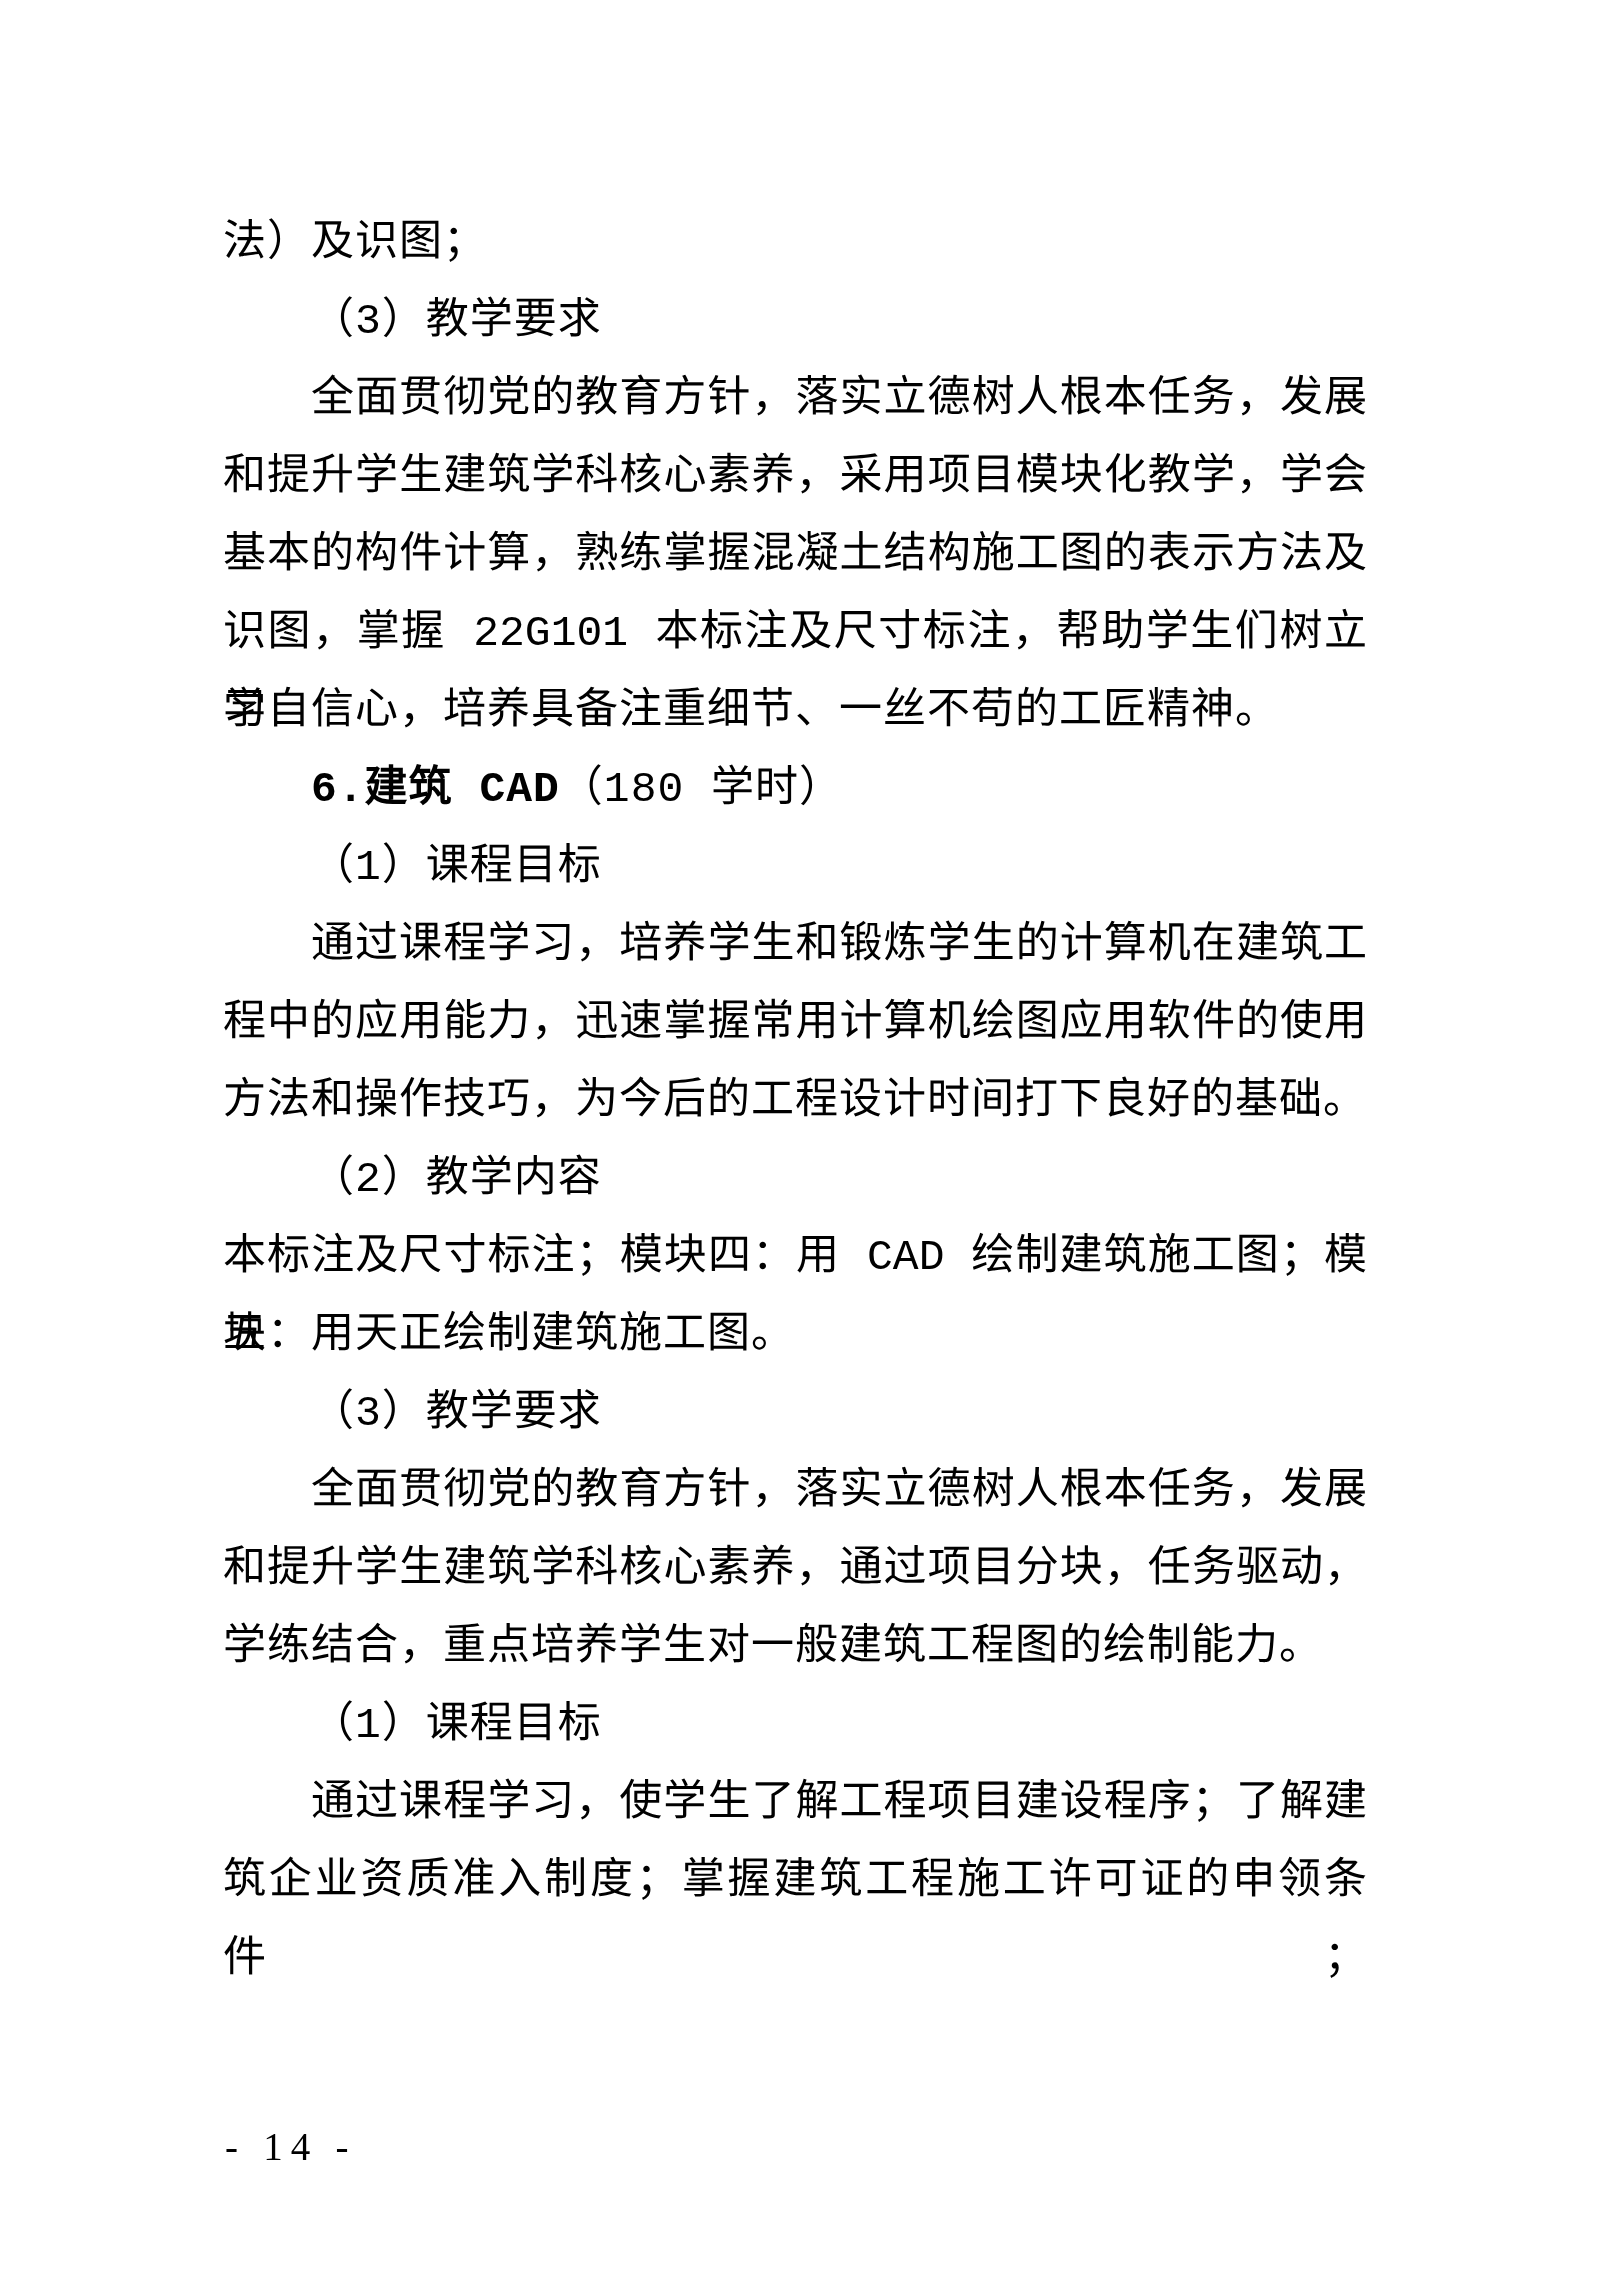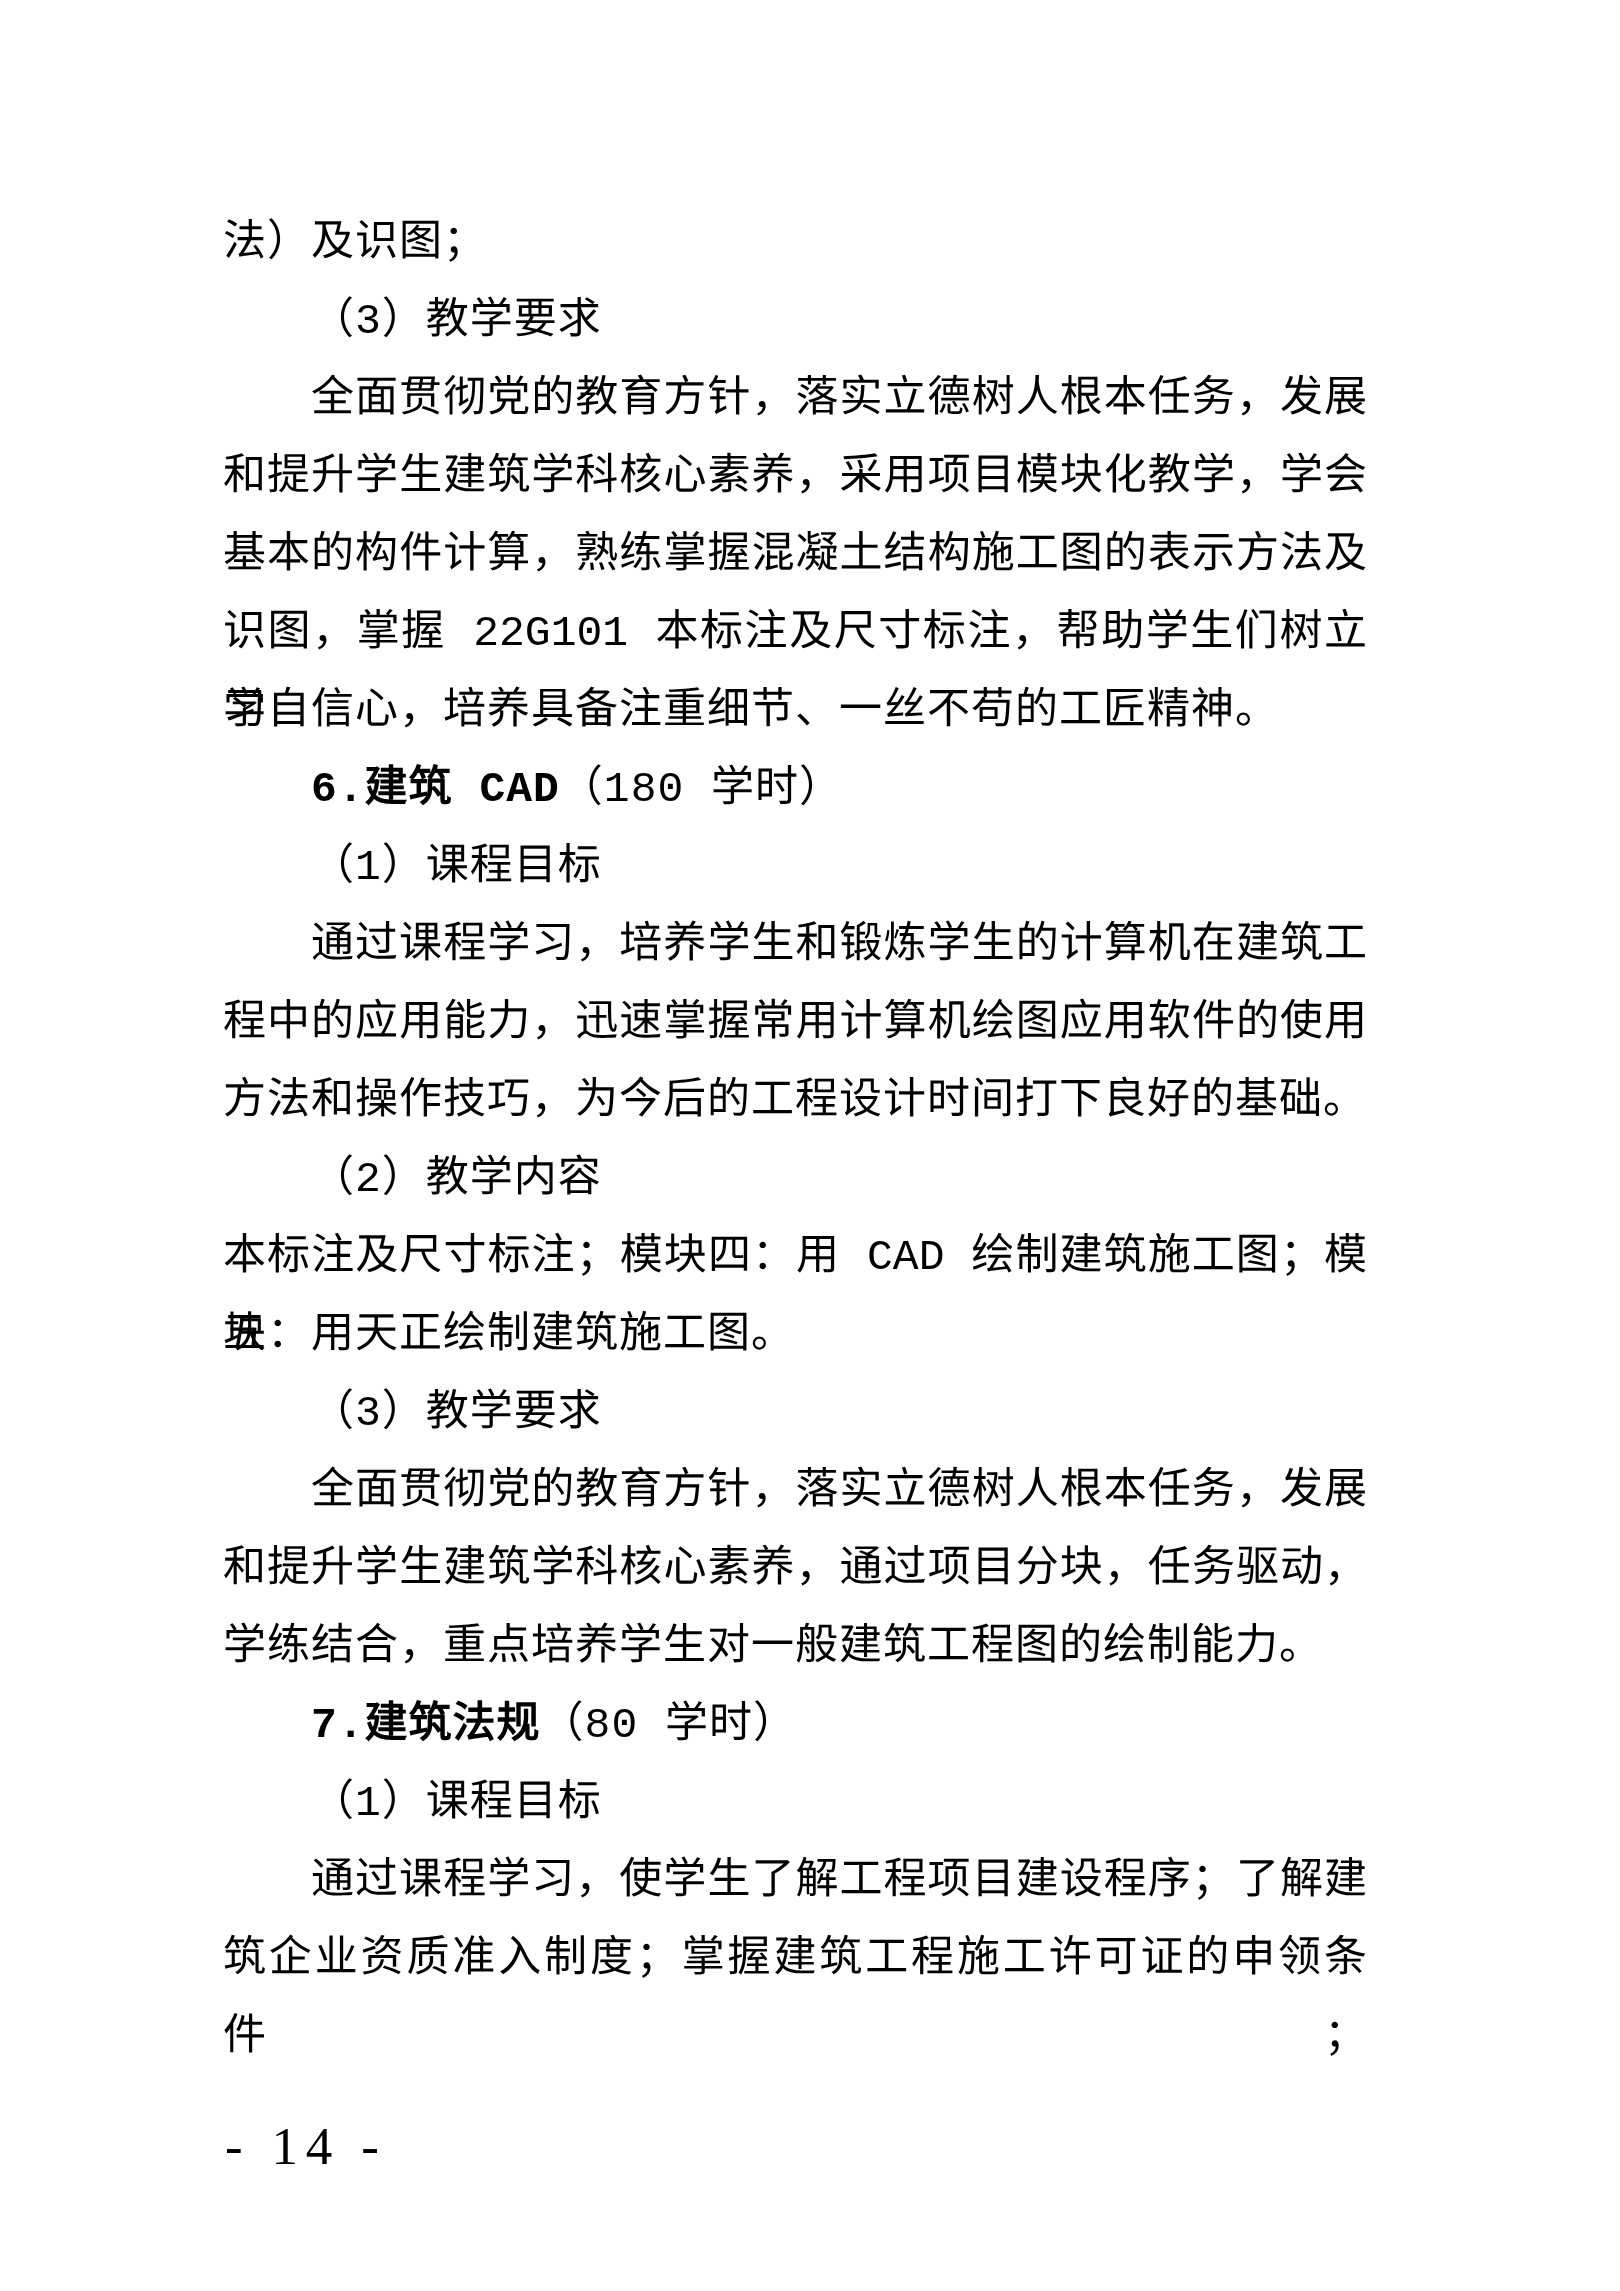--- a/index.html
+++ b/index.html
@@ -39,21 +39,21 @@
     text-align: justify;
     text-align-last: justify;
   }
   
   .indent { text-indent: 88px; }
   .bold { font-weight: bold; }
   .page-num {
     position: absolute;
     left: 225px;
     top: 2123px;
-    font-size: 53px;
+    font-size: 39px;
     line-height: 47px;
     letter-spacing: 7.8px;
   }
 </style>
 </head>
 <body>
 
 <div class="page">
 
   <div class="text-block">
@@ -80,21 +80,20 @@
 
     <div class="line just">本标注及尺寸标注；模块四：用 CAD 绘制建筑施工图；模块</div>
     <div class="line">五：用天正绘制建筑施工图。</div>
 
     <div class="line indent">（3）教学要求</div>
 
     <div class="line indent just">全面贯彻党的教育方针，落实立德树人根本任务，发展</div>
     <div class="line just">和提升学生建筑学科核心素养，通过项目分块，任务驱动，</div>
     <div class="line">学练结合，重点培养学生对一般建筑工程图的绘制能力。</div>
 
-    <div class="line indent"><span class="bold">7.建筑法规</span><span>（80 学时）</span></div>
 
     <div class="line indent">（1）课程目标</div>
 
     <div class="line indent just">通过课程学习，使学生了解工程项目建设程序；了解建</div>
     <div class="line just">筑企业资质准入制度；掌握建筑工程施工许可证的申领条件；</div>
 
   </div>
 
   <div class="page-num">- 14 -</div>
 

